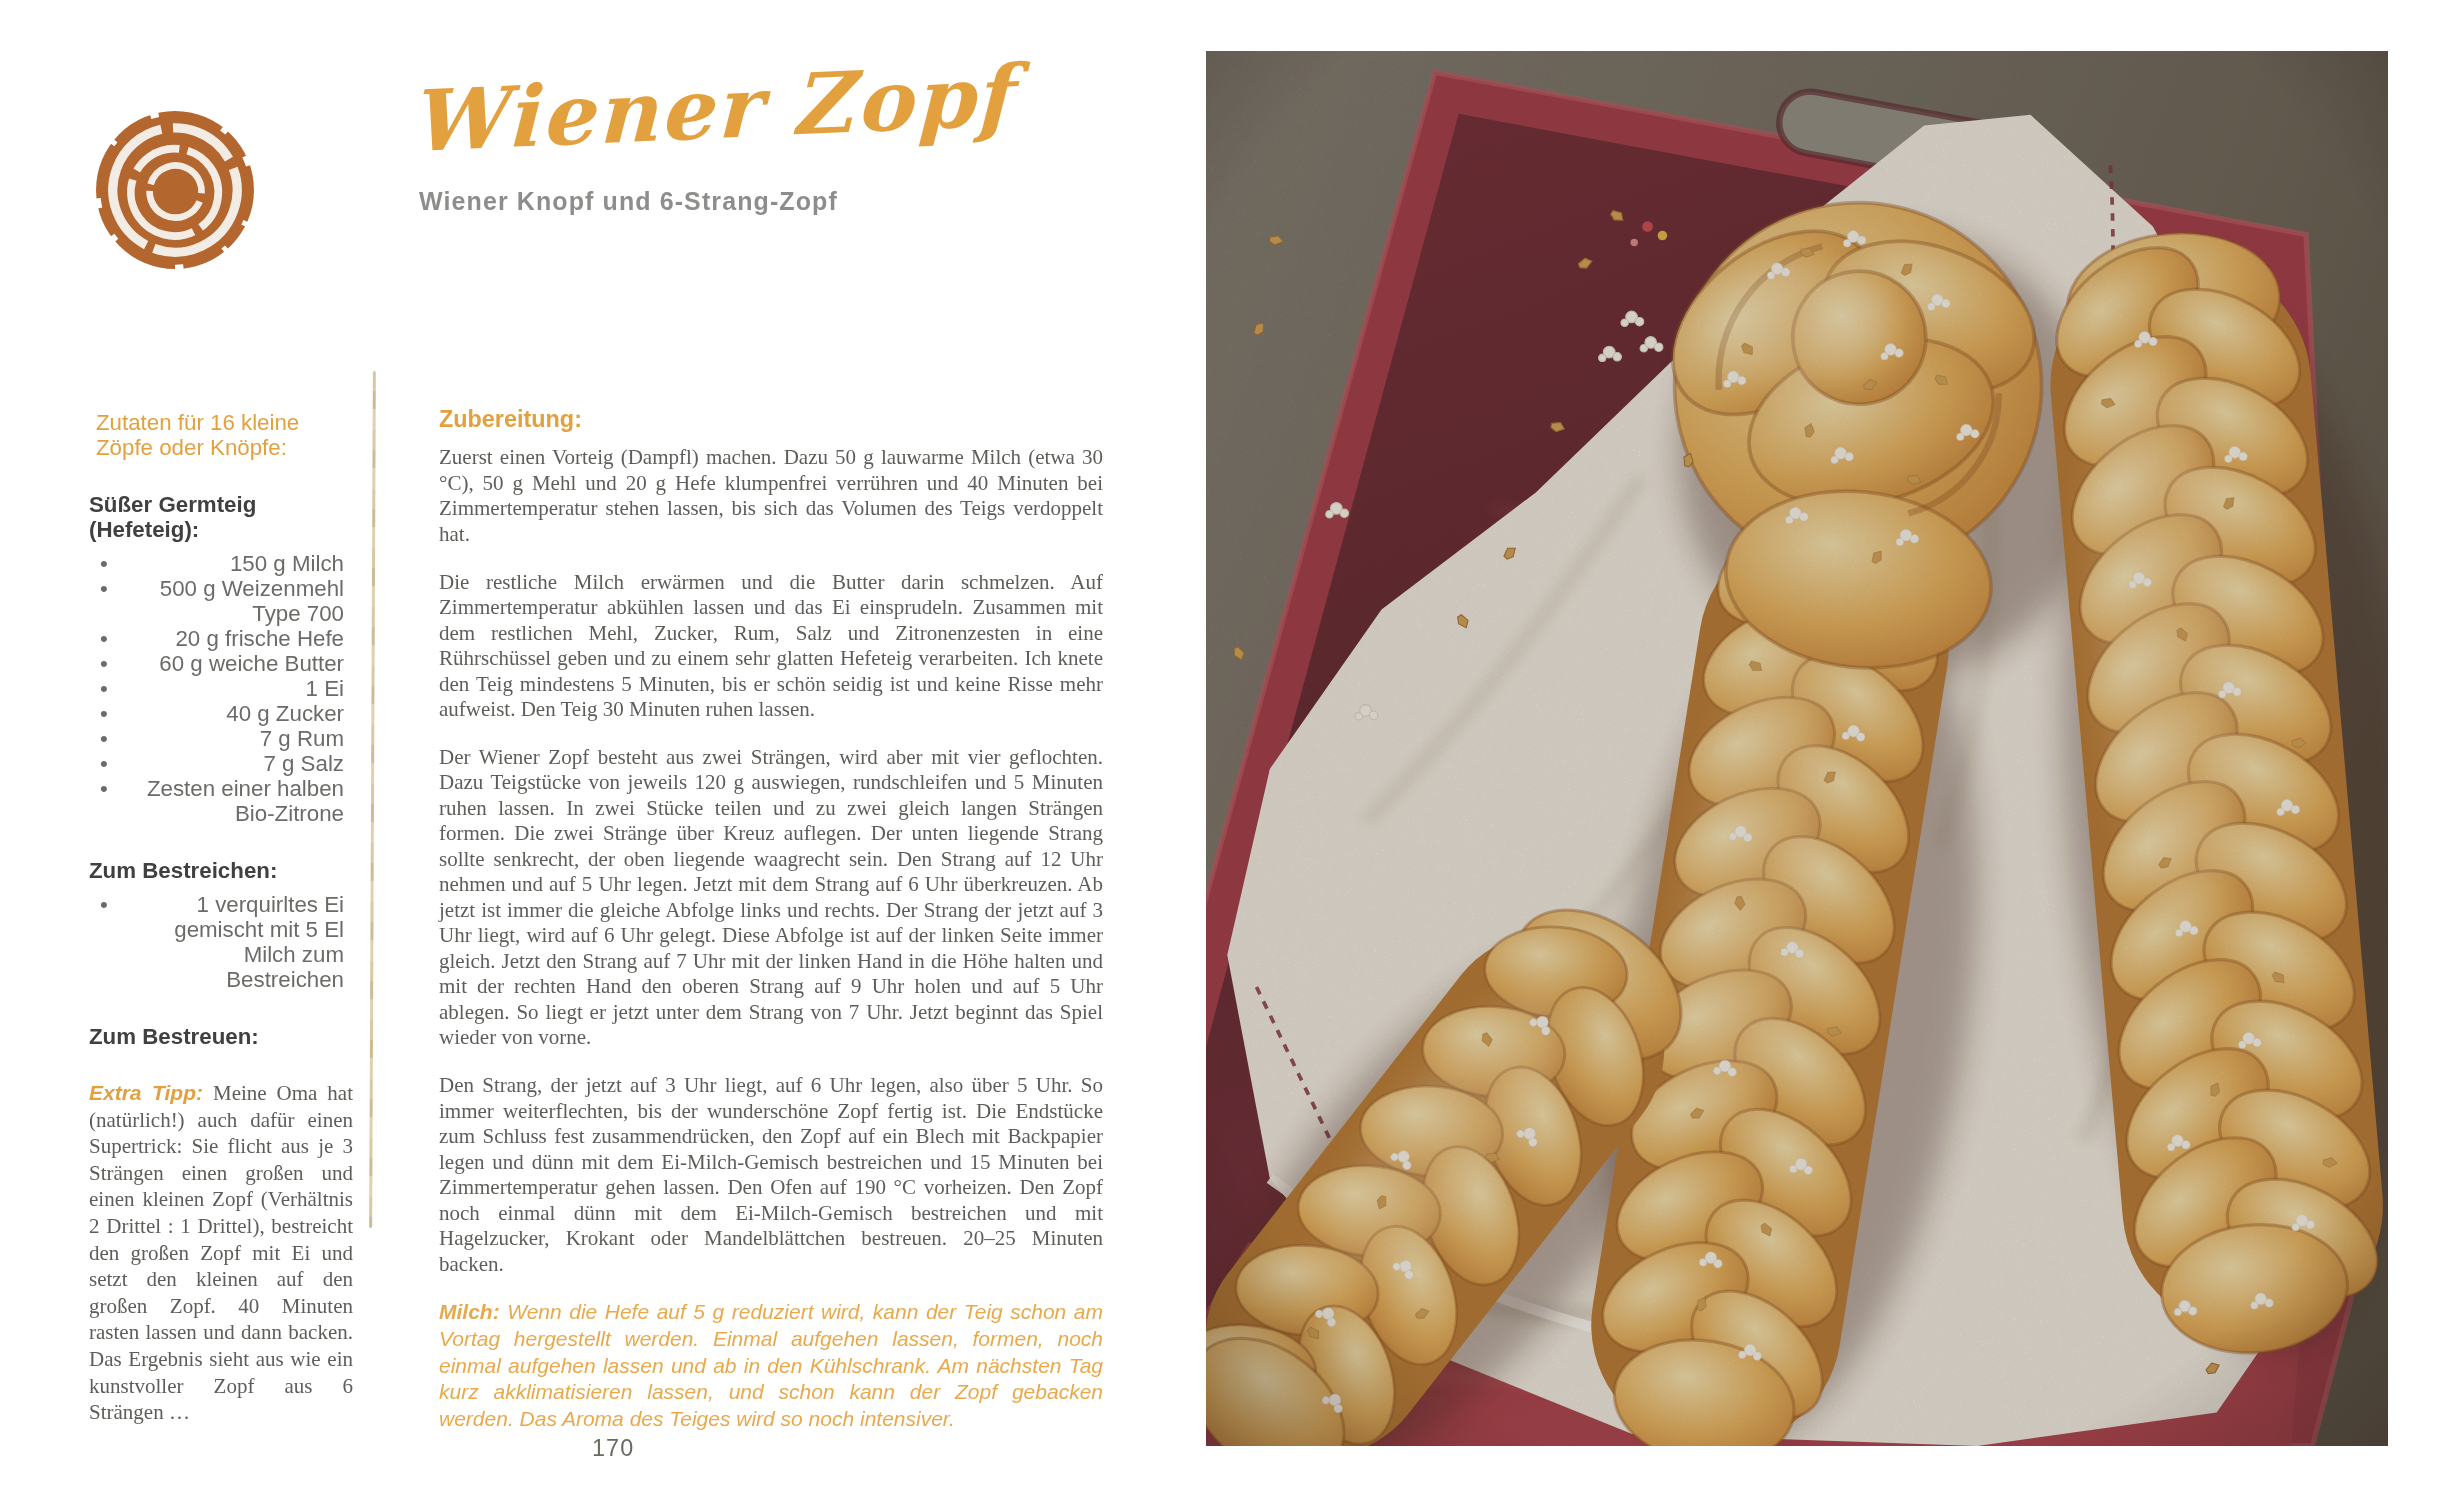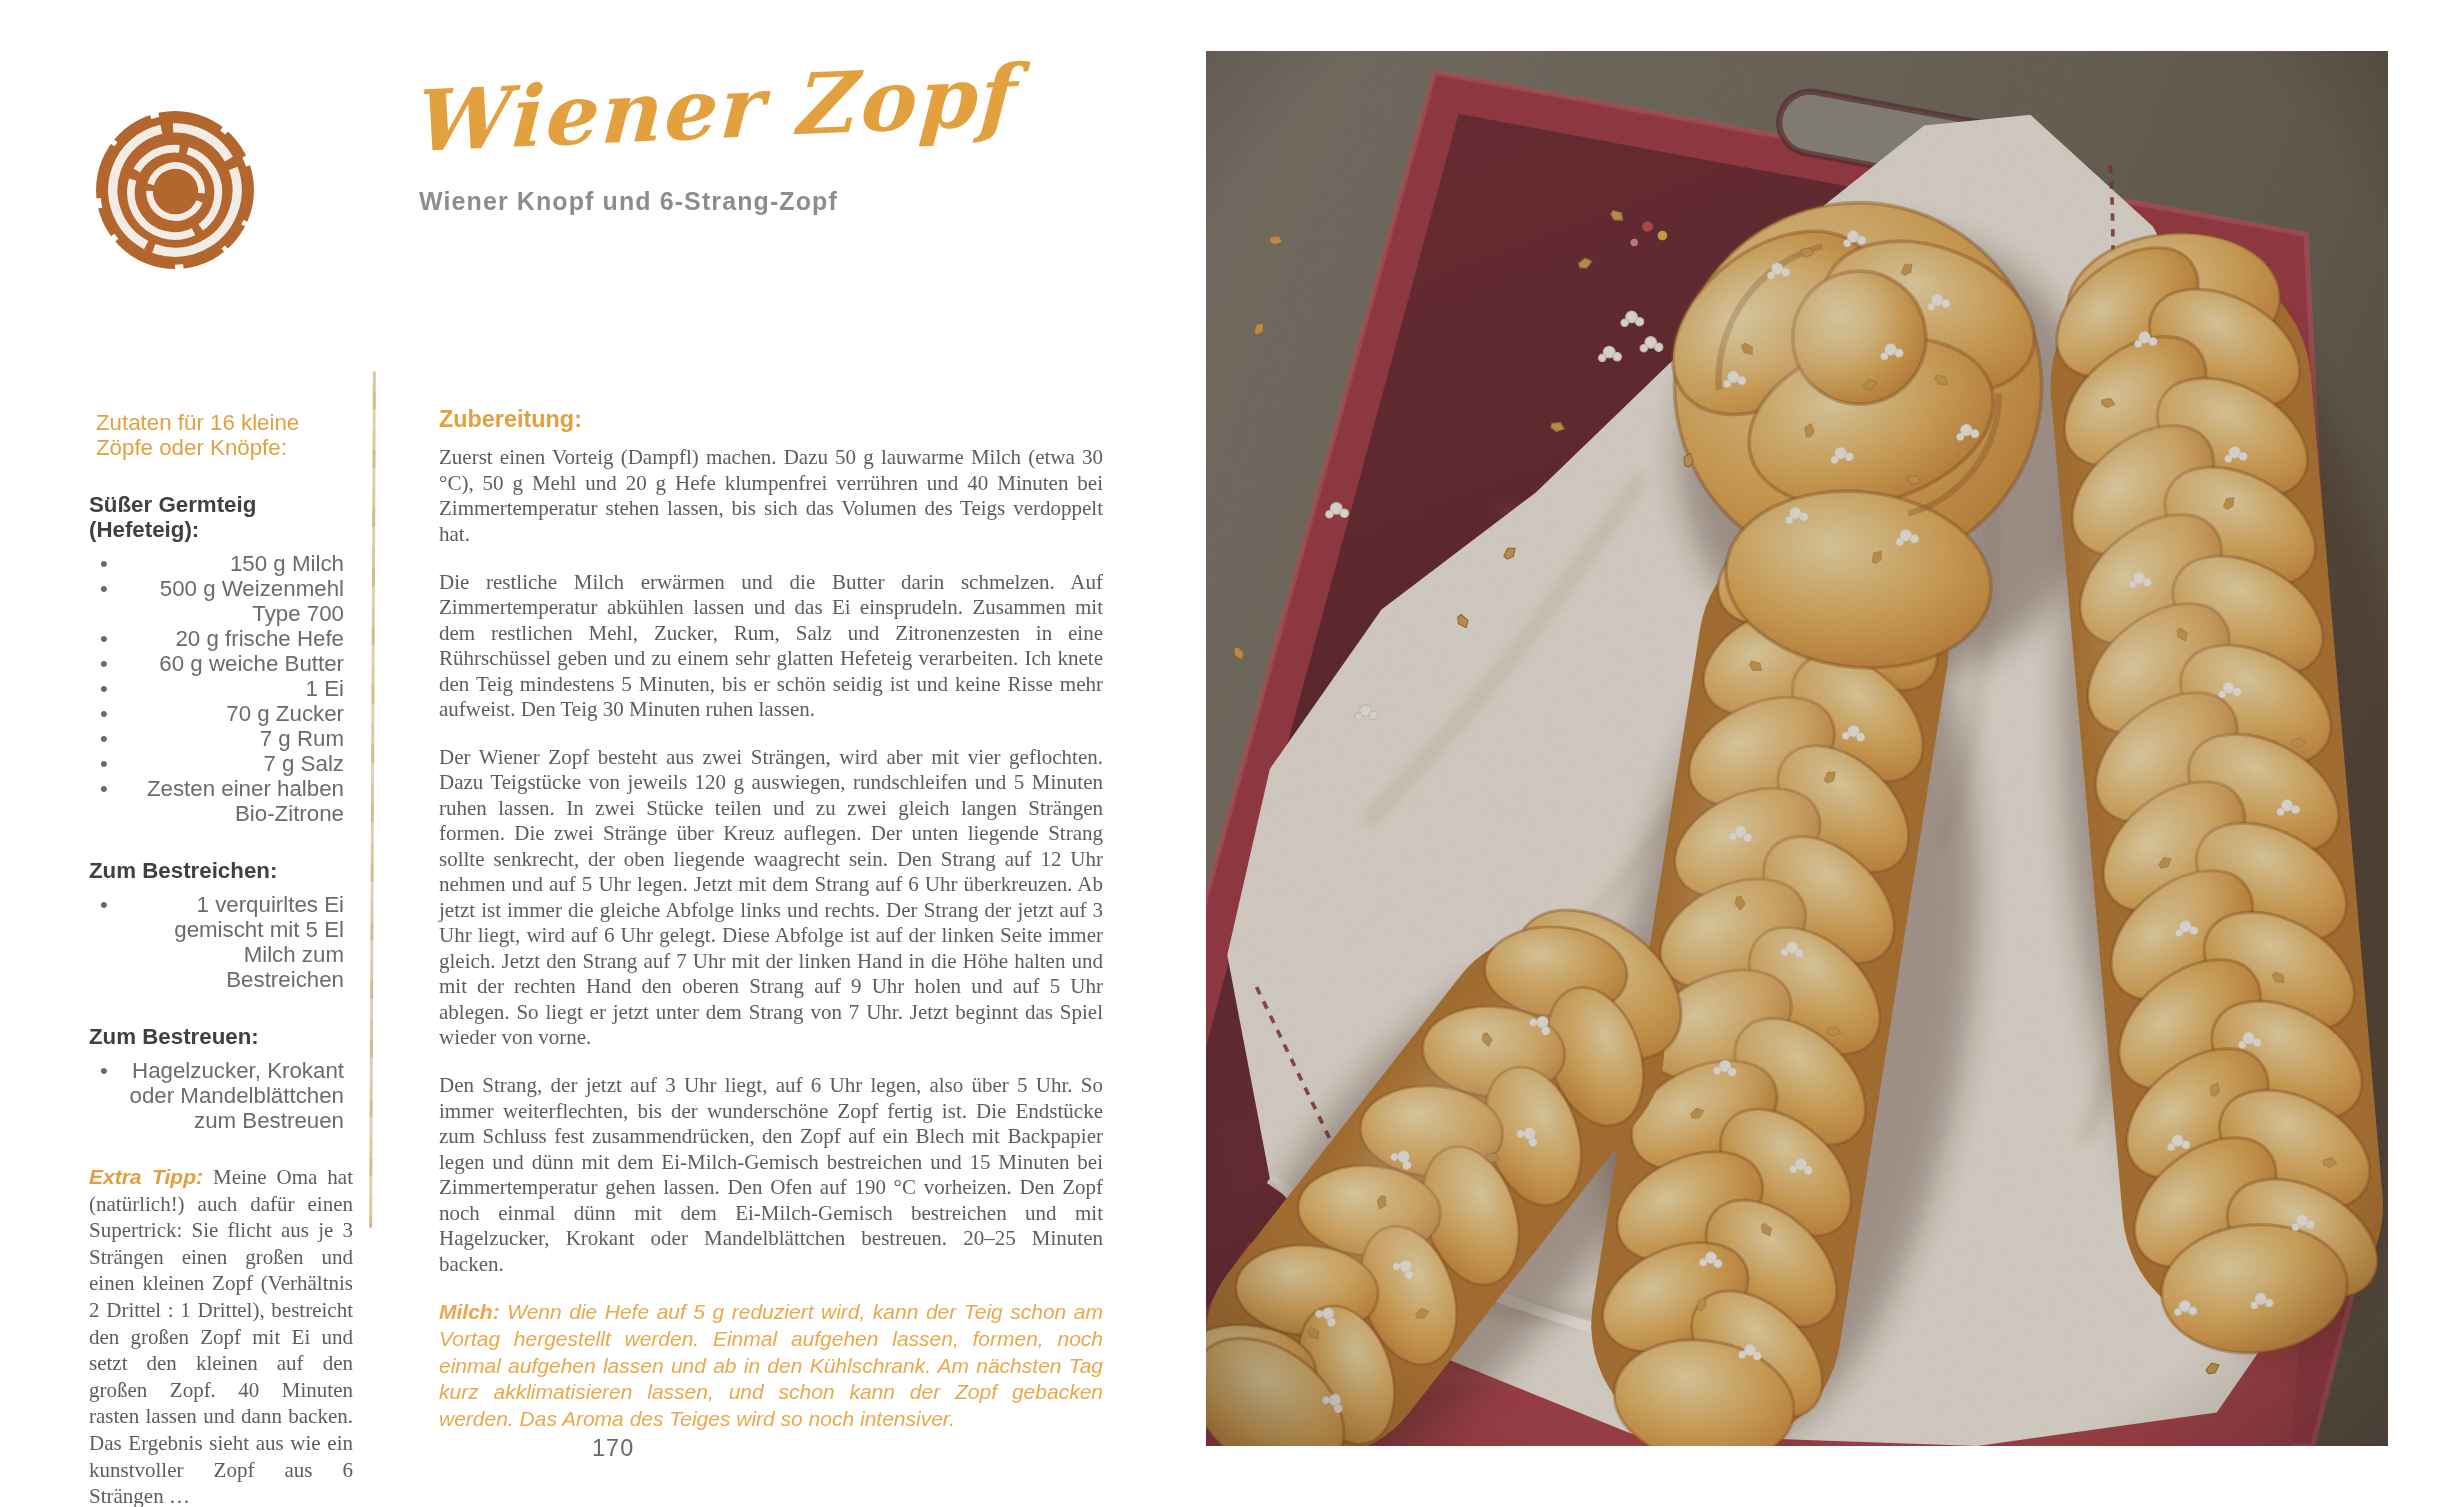--- a/index.html
+++ b/index.html
@@ -58,35 +58,32 @@
   <aside class="ingredients">
     <h3 class="ing-heading">Zutaten für 16 kleine Zöpfe oder Knöpfe:</h3>
 
     <h4>Süßer Germteig (Hefeteig):</h4>
     <ul>
       <li>150 g Milch</li>
       <li>500 g Weizenmehl Type 700</li>
       <li>20 g frische Hefe</li>
       <li>60 g weiche Butter</li>
       <li>1 Ei</li>
-      <li>70 g Zucker</li>
+      <li>40 g Zucker</li>
       <li>7 g Rum</li>
       <li>7 g Salz</li>
       <li>Zesten einer halben Bio-Zitrone</li>
     </ul>
 
     <h4>Zum Bestreichen:</h4>
     <ul>
       <li>1 verquirltes Ei gemischt mit 5 El Milch zum Bestreichen</li>
     </ul>
 
     <h4>Zum Bestreuen:</h4>
-    <ul>
-      <li>Hagelzucker, Krokant oder Mandelblättchen zum Bestreuen</li>
-    </ul>
 
     <p class="extra-tip"><span class="tip-label">Extra Tipp:</span> <span>Meine Oma hat (natürlich!) auch dafür einen Supertrick: Sie flicht aus je 3 Strängen einen großen und einen kleinen Zopf (Verhältnis 2 Drittel : 1 Drittel), bestreicht den großen Zopf mit Ei und setzt den kleinen auf den großen Zopf. 40 Minuten rasten lassen und dann backen. Das Ergebnis sieht aus wie ein kunstvoller Zopf aus 6 Strängen …</span></p>
   </aside>
 
   <div class="divider"></div>
 
   <main class="method">
     <h2>Zubereitung:</h2>
     <p>Zuerst einen Vorteig (Dampfl) machen. Dazu 50 g lauwarme Milch (etwa 30 °C), 50 g Mehl und 20 g Hefe klumpenfrei verrühren und 40 Minuten bei Zimmertemperatur stehen lassen, bis sich das Volumen des Teigs verdoppelt hat.</p>
     <p>Die restliche Milch erwärmen und die Butter darin schmelzen. Auf Zimmertemperatur abkühlen lassen und das Ei einsprudeln. Zusammen mit dem restlichen Mehl, Zucker, Rum, Salz und Zitronenzesten in eine Rührschüssel geben und zu einem sehr glatten Hefeteig verarbeiten. Ich knete den Teig mindestens 5 Minuten, bis er schön seidig ist und keine Risse mehr aufweist. Den Teig 30 Minuten ruhen lassen.</p>

